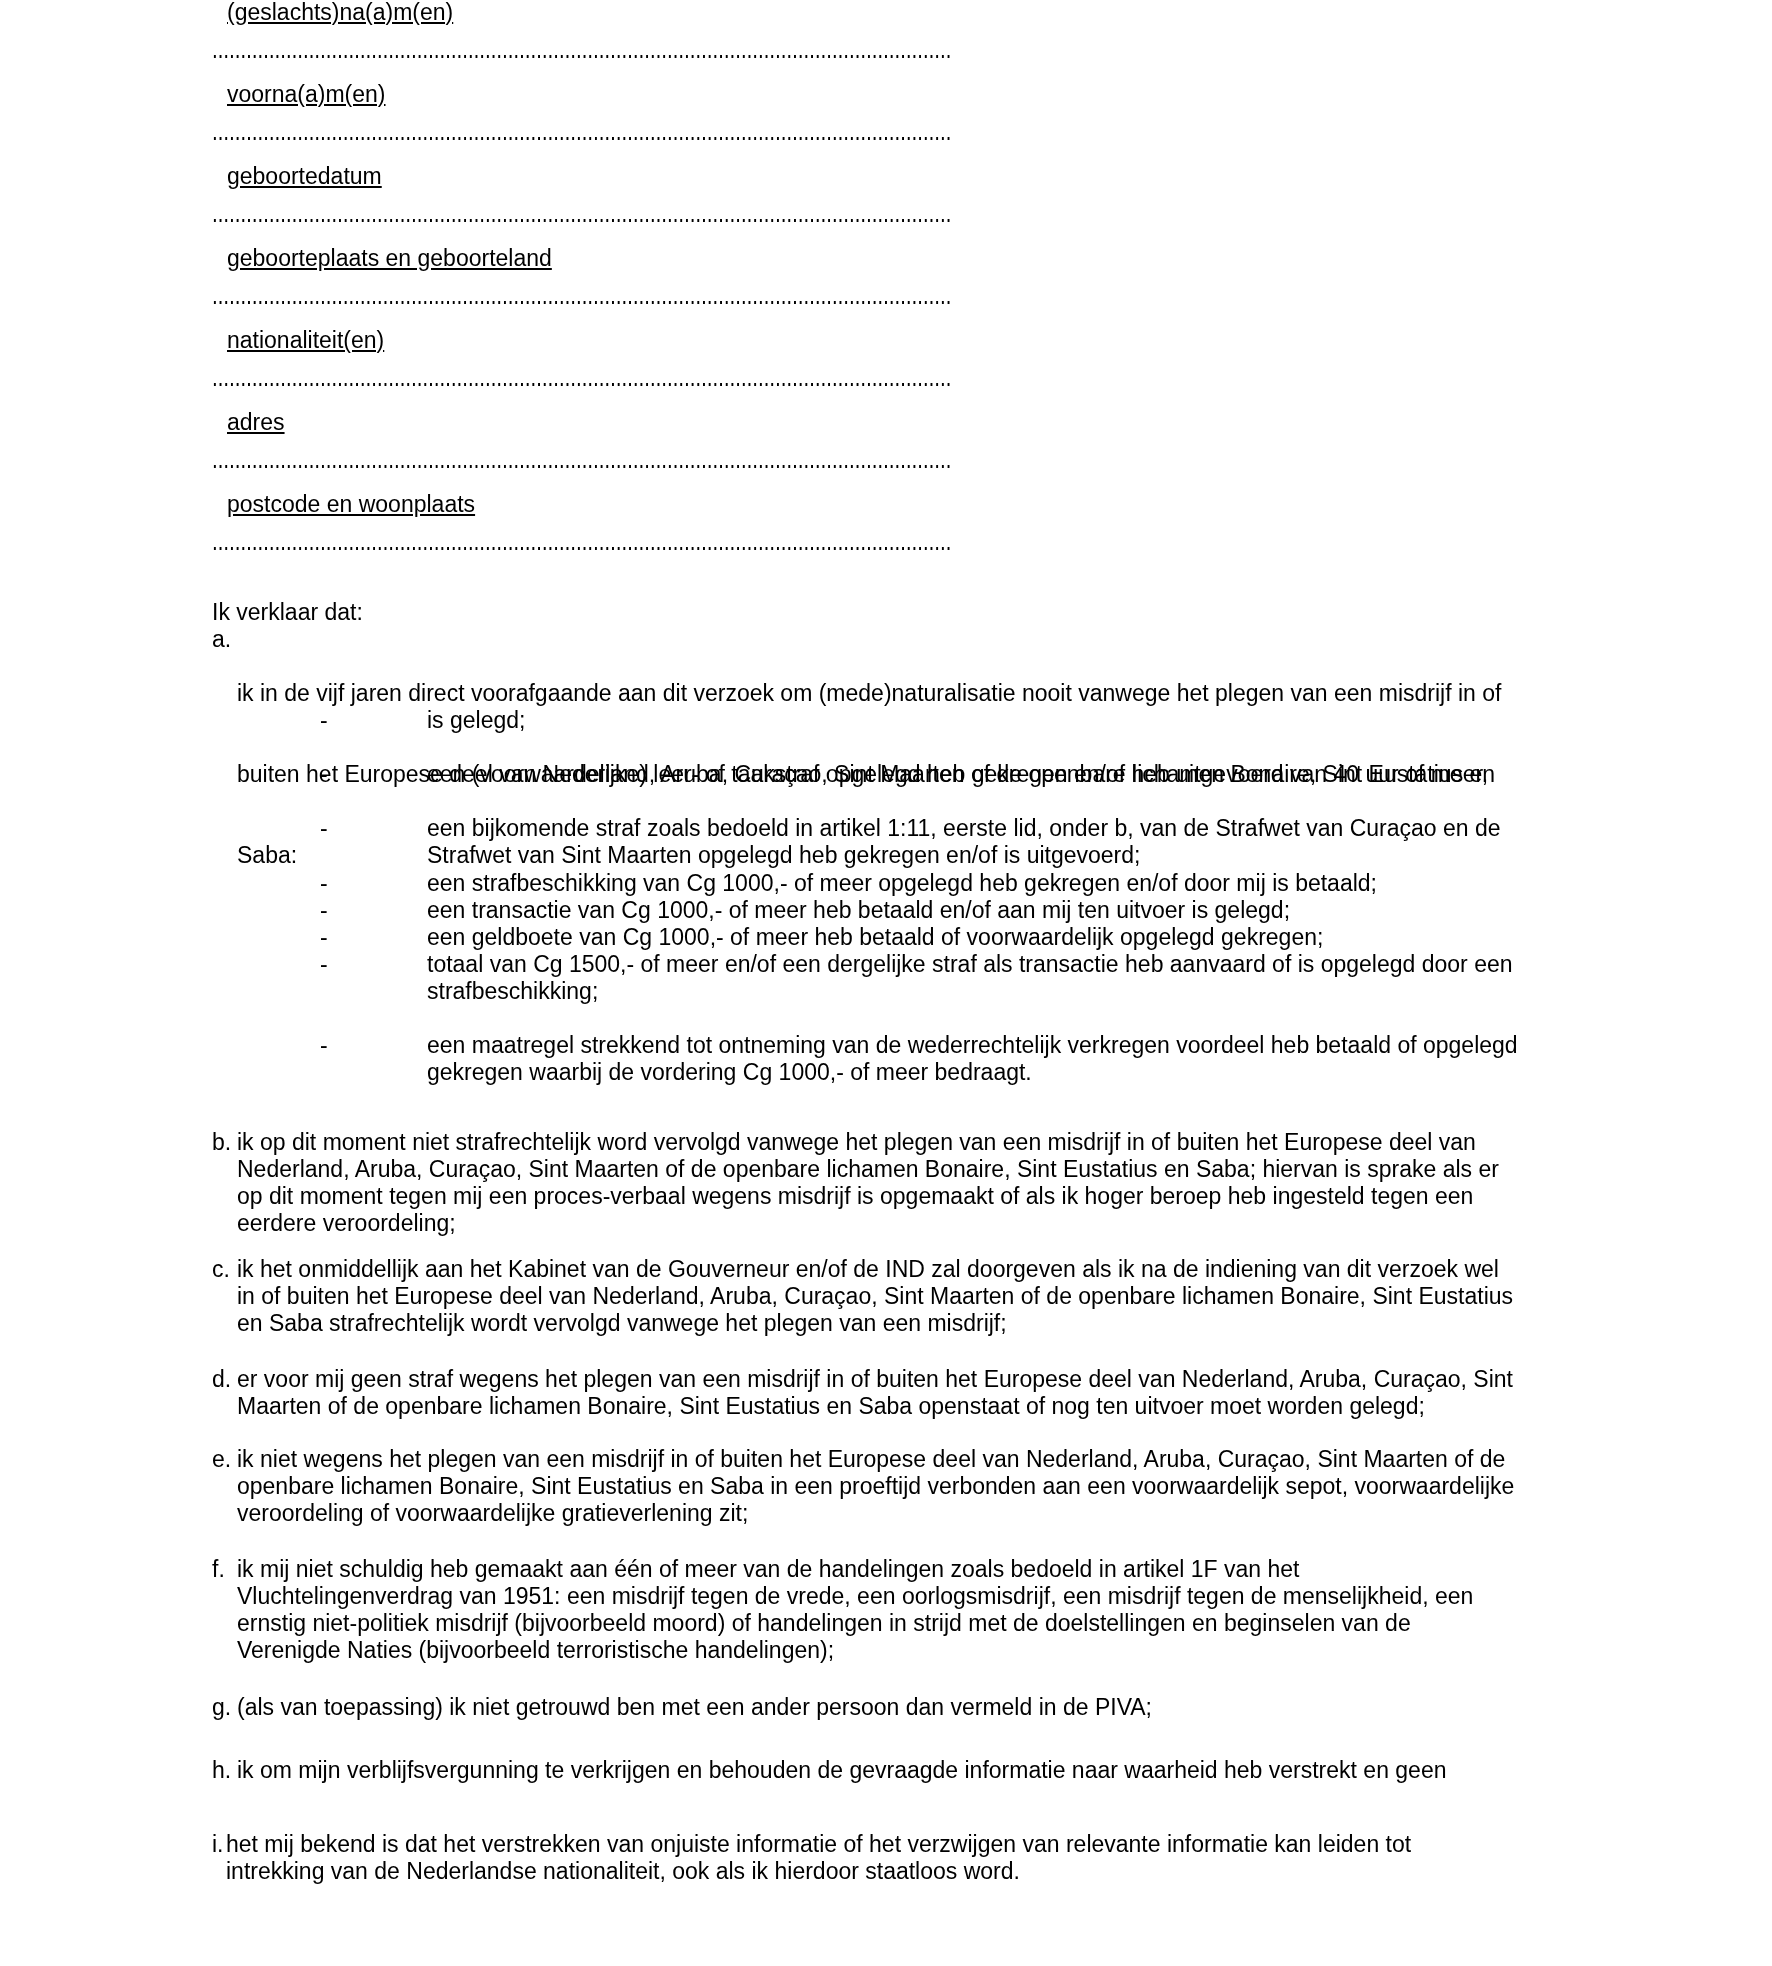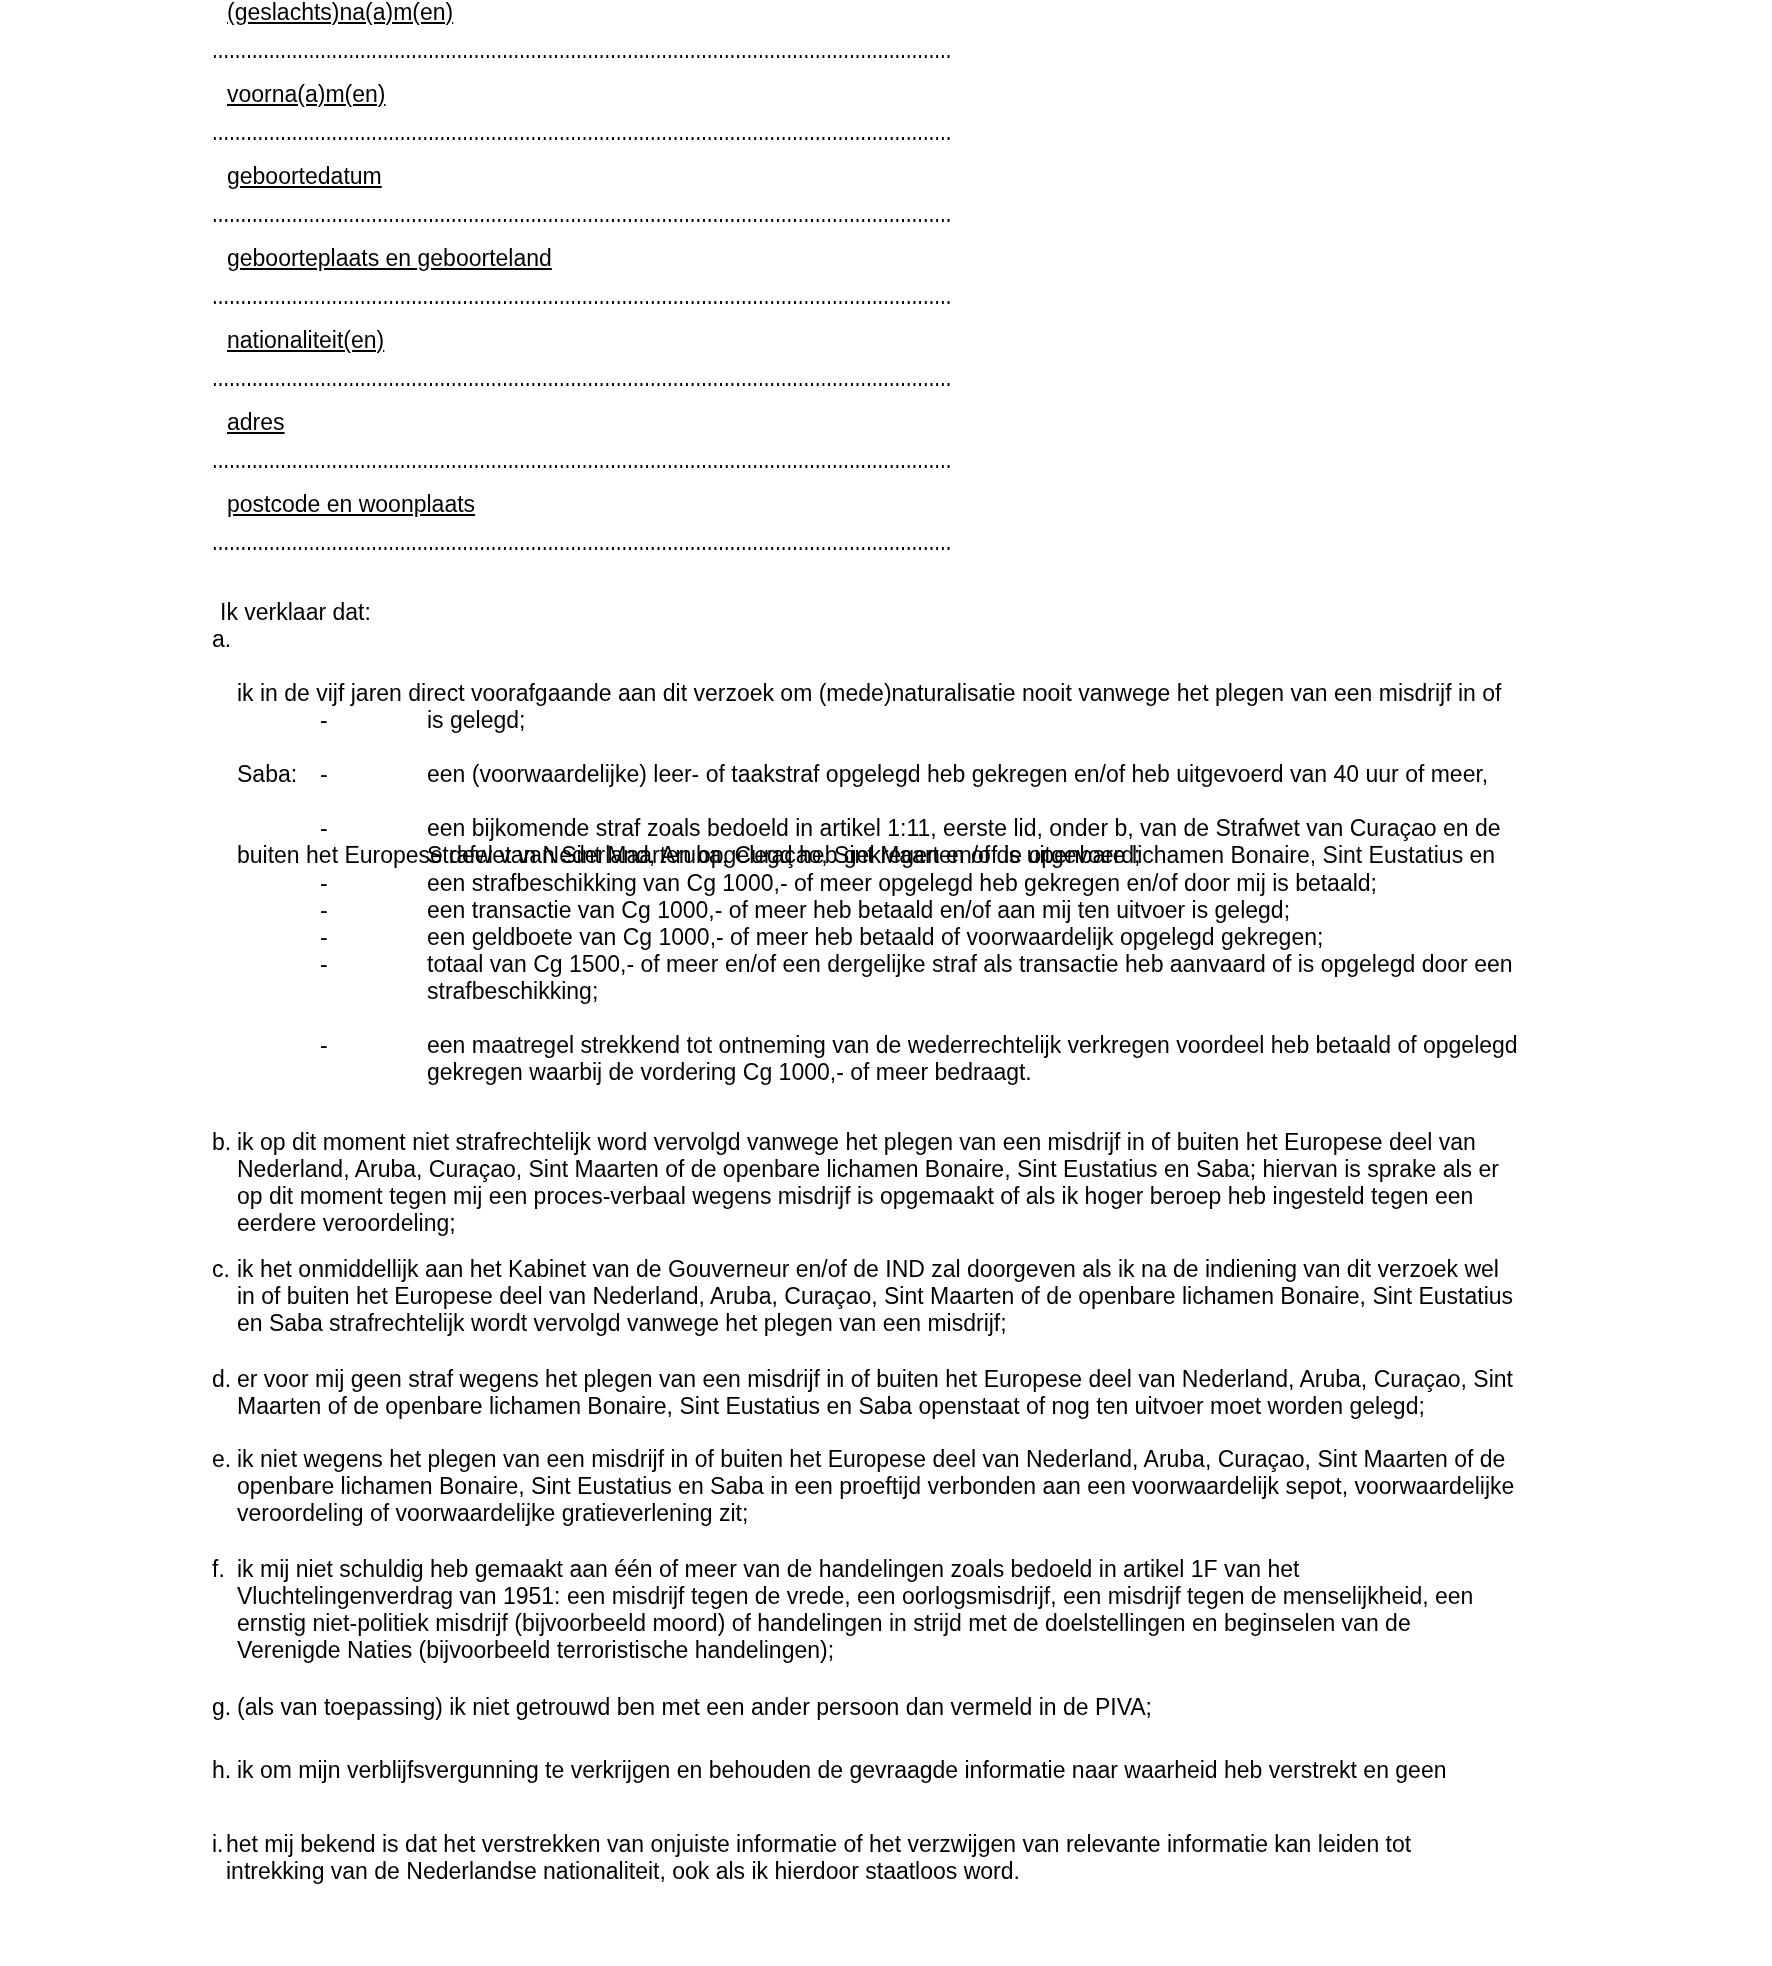--- a/index.html
+++ b/index.html
@@ -1,18 +1,18 @@
 <!DOCTYPE html>
 <html><head>
 <meta charset="utf-8">
 <style>
   html, body { margin: 0; padding: 0; background: #ffffff; }
   body { width: 1772px; height: 1966px; position: relative; overflow: hidden;
          font-family: "Liberation Sans", sans-serif; font-size: 23px; color: #000000; }
-  .blk { position: absolute; left: 220px; line-height: 27.1px; white-space: pre; }
+  .blk { position: absolute; left: 212px; line-height: 27.1px; white-space: pre; }
   .label-row { position: absolute; left: 227px; line-height: 27.1px; white-space: pre; text-decoration: underline; }
   .dots { position: absolute; left: 212px; width: 740px; height: 3px;
           background-image: radial-gradient(circle, #000 1.2px, transparent 1.4px);
           background-size: 5.7px 3px; background-repeat: repeat-x; }
   .item { position: absolute; left: 212px; line-height: 27.1px; }
   .item .lbl { position: absolute; left: 0; top: 0; white-space: pre; }
   .item .lines { position: absolute; left: 25px; top: 0; white-space: pre; }
   .item.i-item .lines { left: 14px; }
   .bul { position: absolute; left: 212px; line-height: 27.1px; }
   .bul .dash { position: absolute; left: 108px; top: 0; }
@@ -45,22 +45,22 @@
   <div class="dots" style="top:547px"></div>
 </div>
 
 <div>
   <div class="blk" style="top:598.5px">Ik verklaar dat:</div>
 
   <div class="item" style="top:625.6px">
     <span class="lbl">a.</span>
     <div class="lines">
       <span class="ln">ik in de vijf jaren direct voorafgaande aan dit verzoek om (mede)naturalisatie nooit vanwege het plegen van een misdrijf in of</span>
+      <span class="ln">buiten het Europese deel van Nederland, Aruba, Curaçao, Sint Maarten of de openbare lichamen Bonaire, Sint Eustatius en</span>
       <span class="ln">Saba:</span>
-      <span class="ln">buiten het Europese deel van Nederland, Aruba, Curaçao, Sint Maarten of de openbare lichamen Bonaire, Sint Eustatius en</span>
     </div>
   </div>
 
   <div id="bullets">
       <div class="bul" style="top: 706.9px;">
         <span class="dash">-</span>
         <div class="lines"><span class="ln">is gelegd;</span></div>
       </div>
       <div class="bul" style="top: 761.1px;">
         <span class="dash">-</span>

